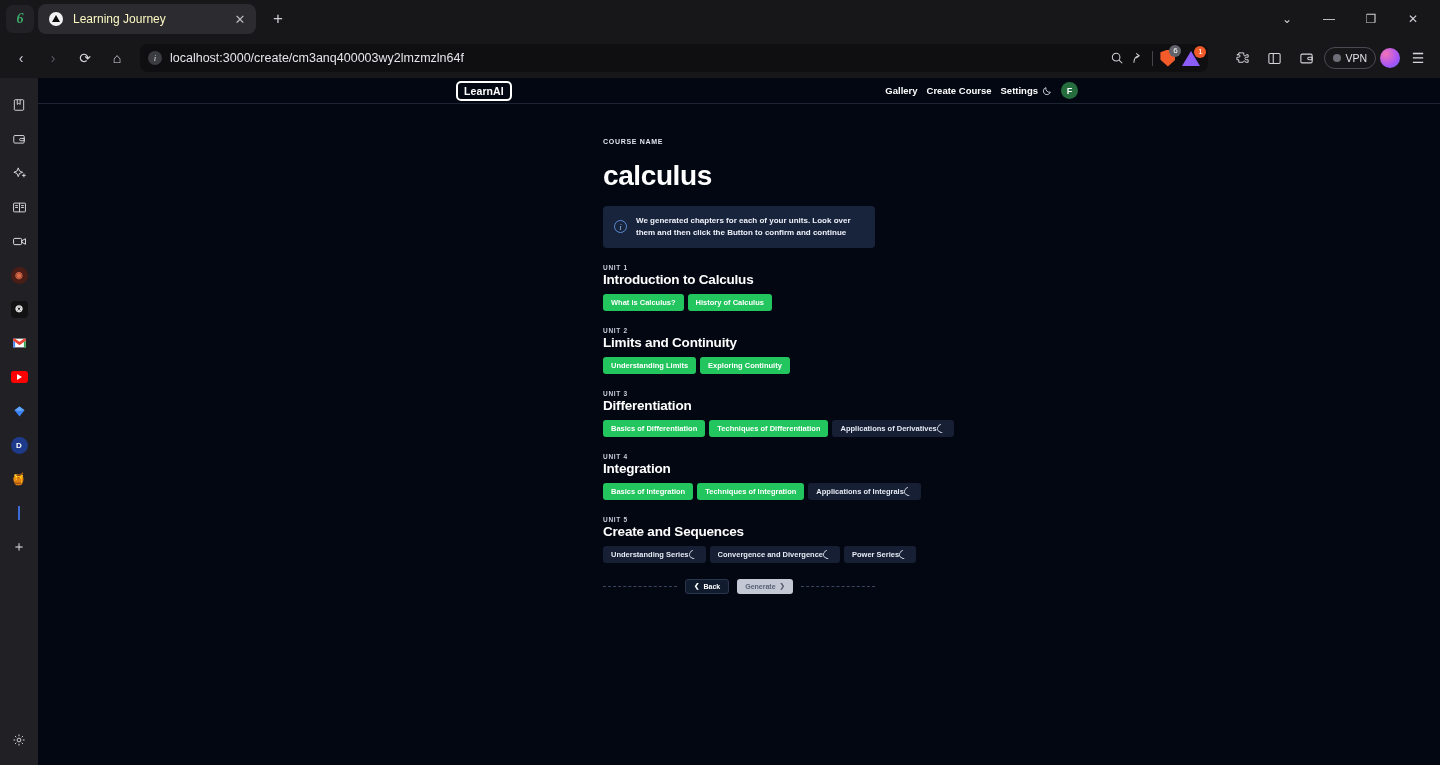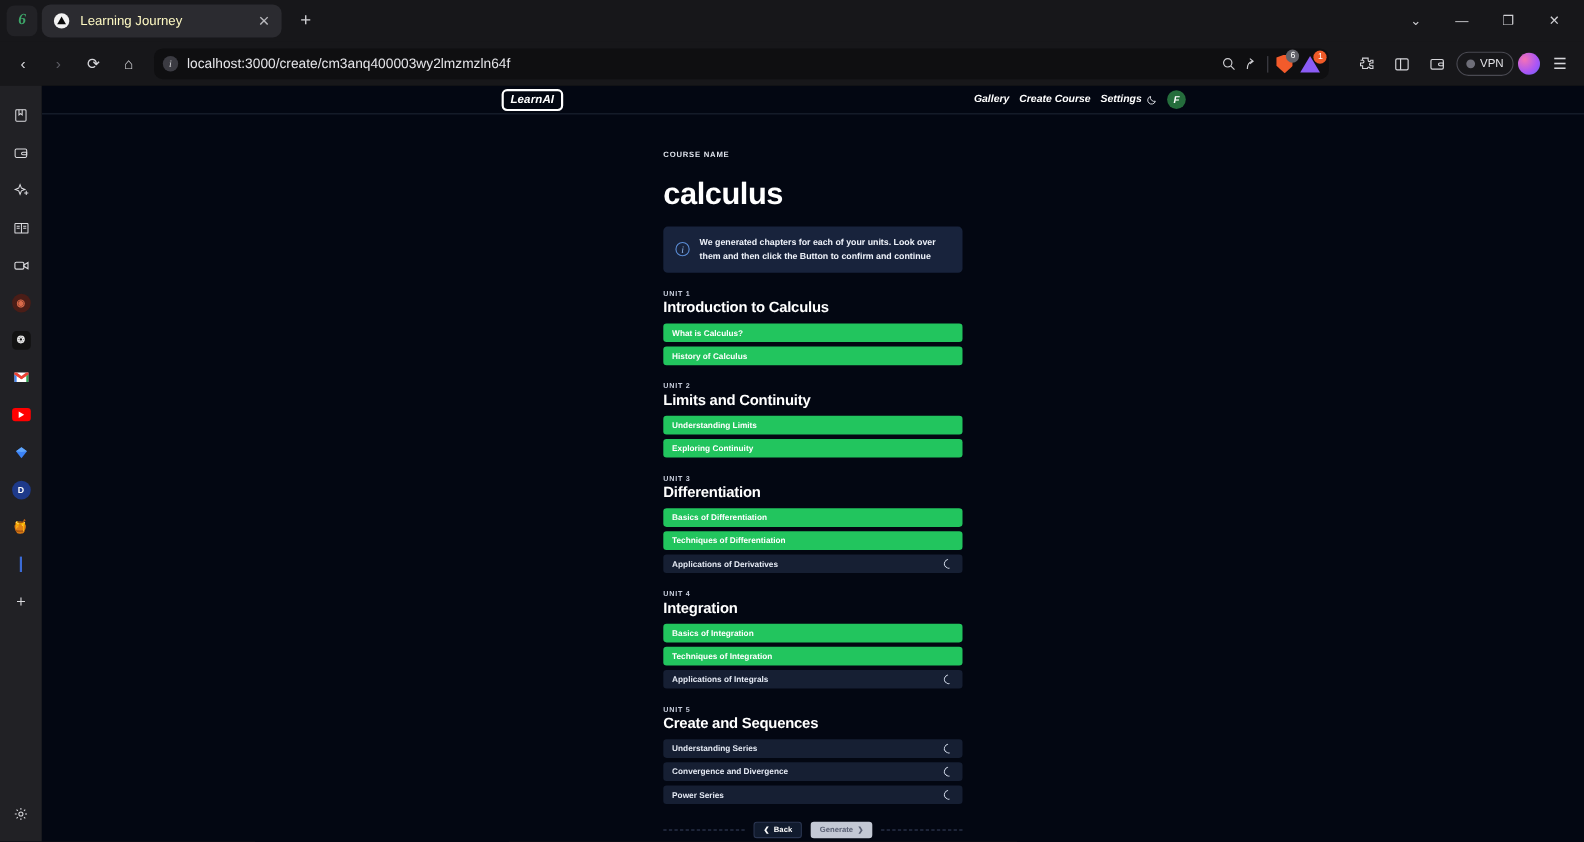--- a/index.html
+++ b/index.html
@@ -84,21 +84,21 @@
     color: #dcdce0; font-size: 14px; }
   .sb-spacer { flex: 1; }
   .sb-sq { width: 17px; height: 17px; border-radius: 4px; display: flex; align-items: center;
     justify-content: center; font-size: 9px; color: #fff; font-weight: bold; }
 
   
   .page { flex: 1; background: #030712; overflow: hidden; position: relative; }
 
   .app-header {
     height: 26px; border-bottom: 1px solid #1d2433; display: flex; align-items: center;
-    padding: 0 18px; position: relative; background: #030712; font-style: italic;
+    padding: 0 18px; position: relative; background: #030712;
   }
   .logo-box {
     border: 2px solid #ffffff; border-radius: 5px; padding: 2px 6px;
     color: #ffffff; font-size: 10.5px; font-weight: bold; letter-spacing: .1px;
     position: absolute; left: 418px;
   }
   .hdr-nav { position: absolute; right: 402px; display: flex; align-items: flex-start; gap: 9px; }
   .hdr-nav a { color: #ffffff; font-size: 9.5px; font-weight: bold; text-decoration: none; white-space: nowrap; }
   .hdr-icons { position: absolute; right: 362px; display: flex; align-items: center; gap: 6px; }
   .moon-btn { width: 16px; height: 16px; display: flex; align-items: center; justify-content: center;
@@ -117,21 +117,21 @@
   }
   .info-i { width: 13px; height: 13px; border-radius: 50%; border: 1.2px solid #5b8dd6;
     color: #8fb6ea; font-size: 9px; font-family: "Liberation Serif", serif; font-style: italic;
     display: flex; align-items: center; justify-content: center; flex: none; }
   .info-txt { color: #eef2fa; font-size: 8px; font-weight: bold; line-height: 1.5; }
 
   .unit { margin-top: 16px; }
   .unit-label { color: #c9cfdd; font-size: 6.5px; font-weight: bold; letter-spacing: .7px; }
   .unit-title { color: #ffffff; font-size: 13.5px; font-weight: bold; margin-top: 1px; letter-spacing: -.2px; }
 
-  .chapters { margin-top: 7px; display: flex; flex-direction: column; gap: 4px; }
+  .chapters { margin-top: 7px; display: flex; flex-direction: row; gap: 4px; }
   .chapter {
     height: 17px; border-radius: 3px; display: flex; align-items: center;
     padding: 0 8px; font-size: 7.5px; font-weight: bold;
   }
   .chapter.done { background: #22c55e; color: #ffffff; }
   .chapter.pending { background: #161f33; color: #e6ebf5; }
   .chapter .ch-name { flex: 1; white-space: nowrap; overflow: hidden; }
   .spinner {
     width: 9px; height: 9px; border-radius: 50%; flex: none;
     border: 1.3px solid #cdd5e5; border-top-color: transparent; border-right-color: transparent;

